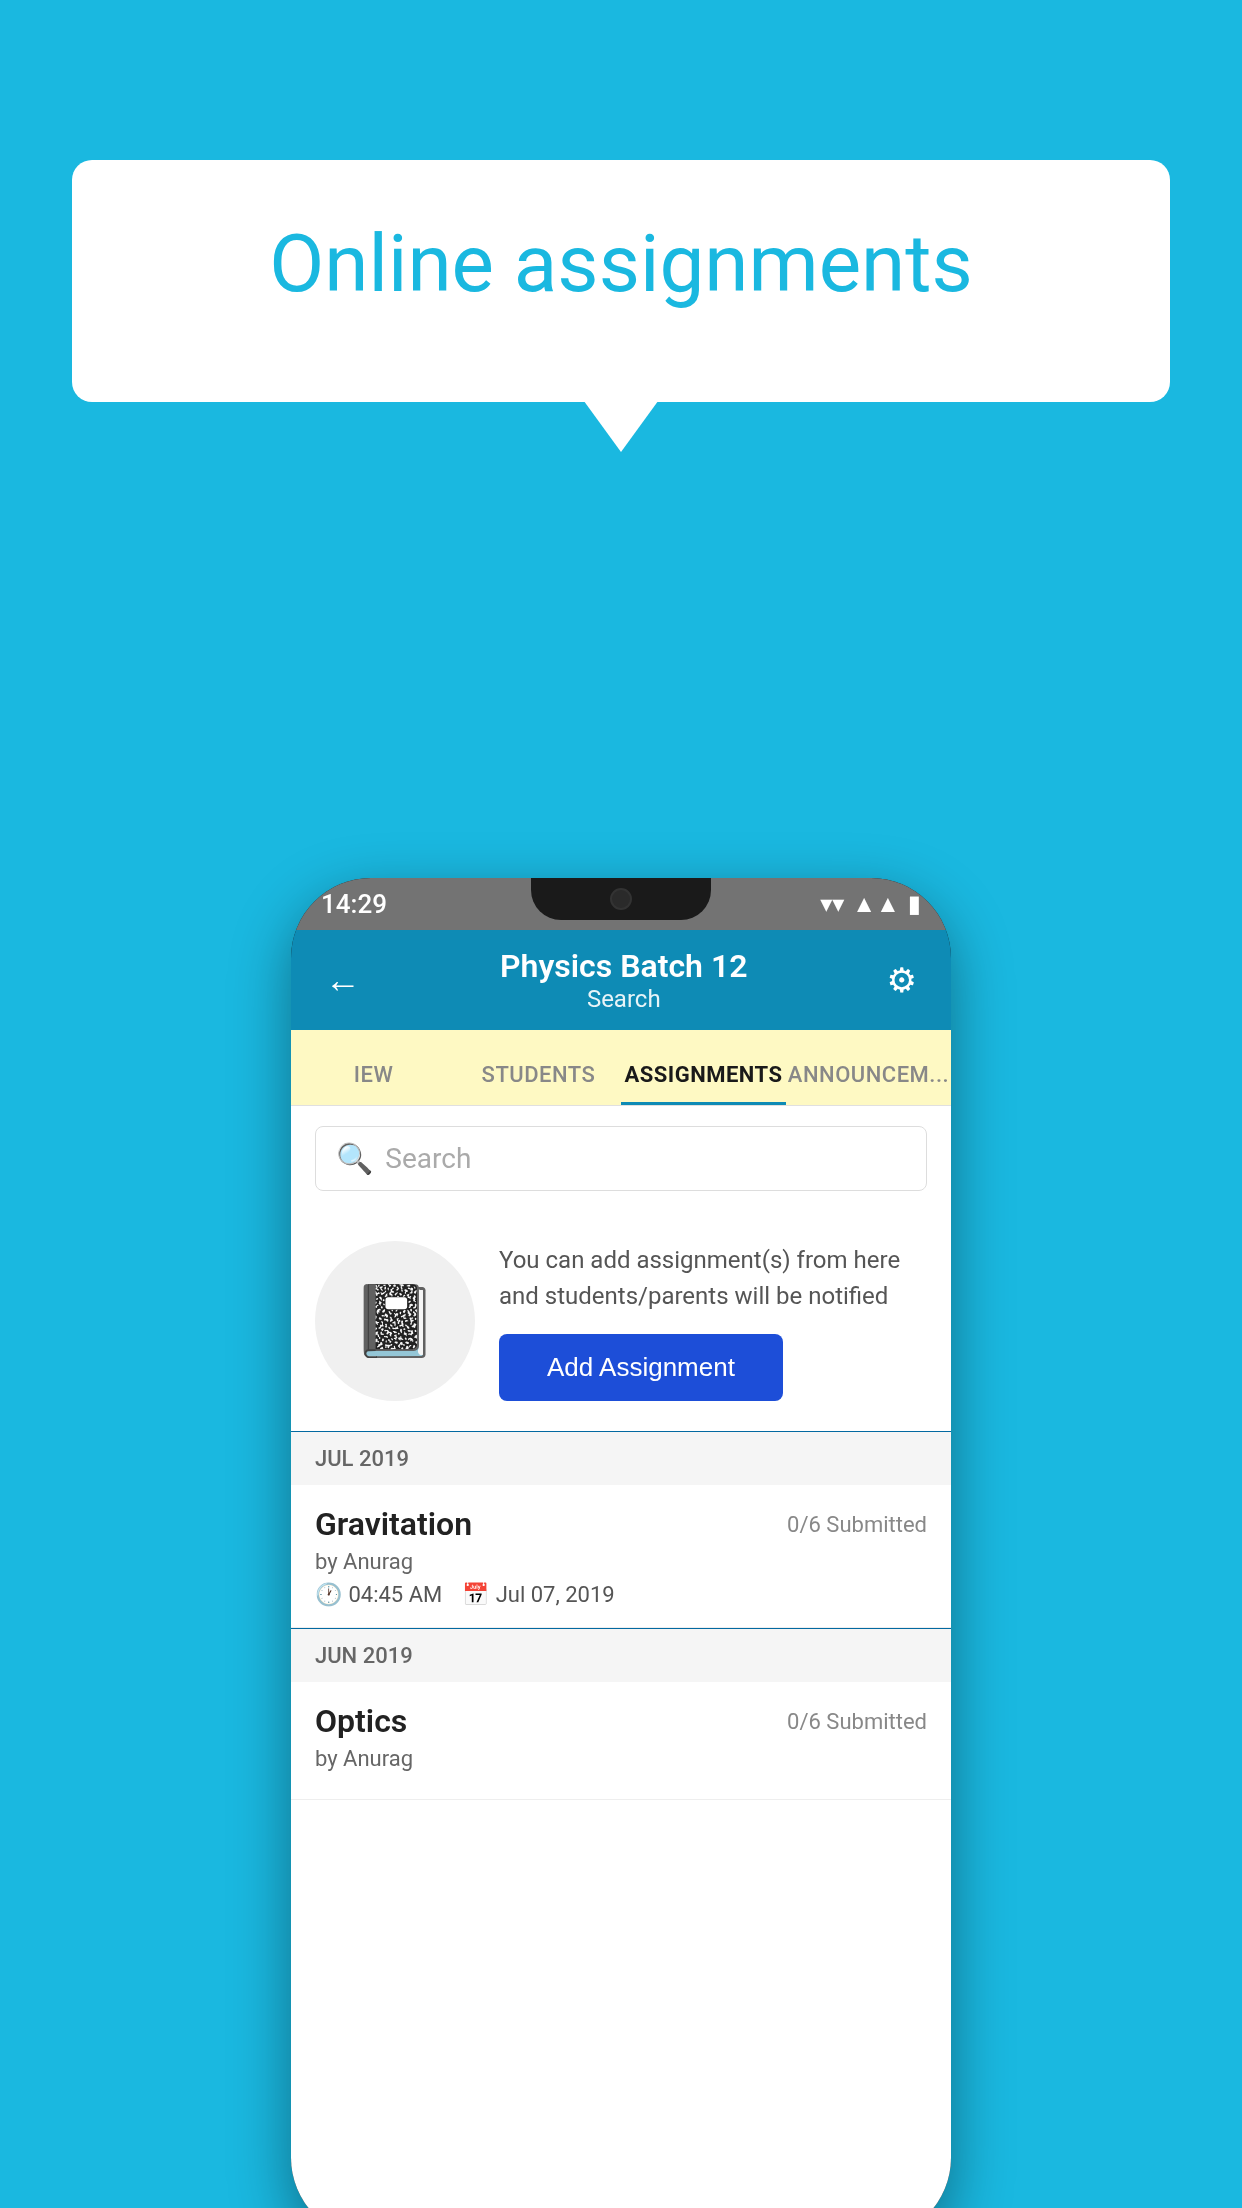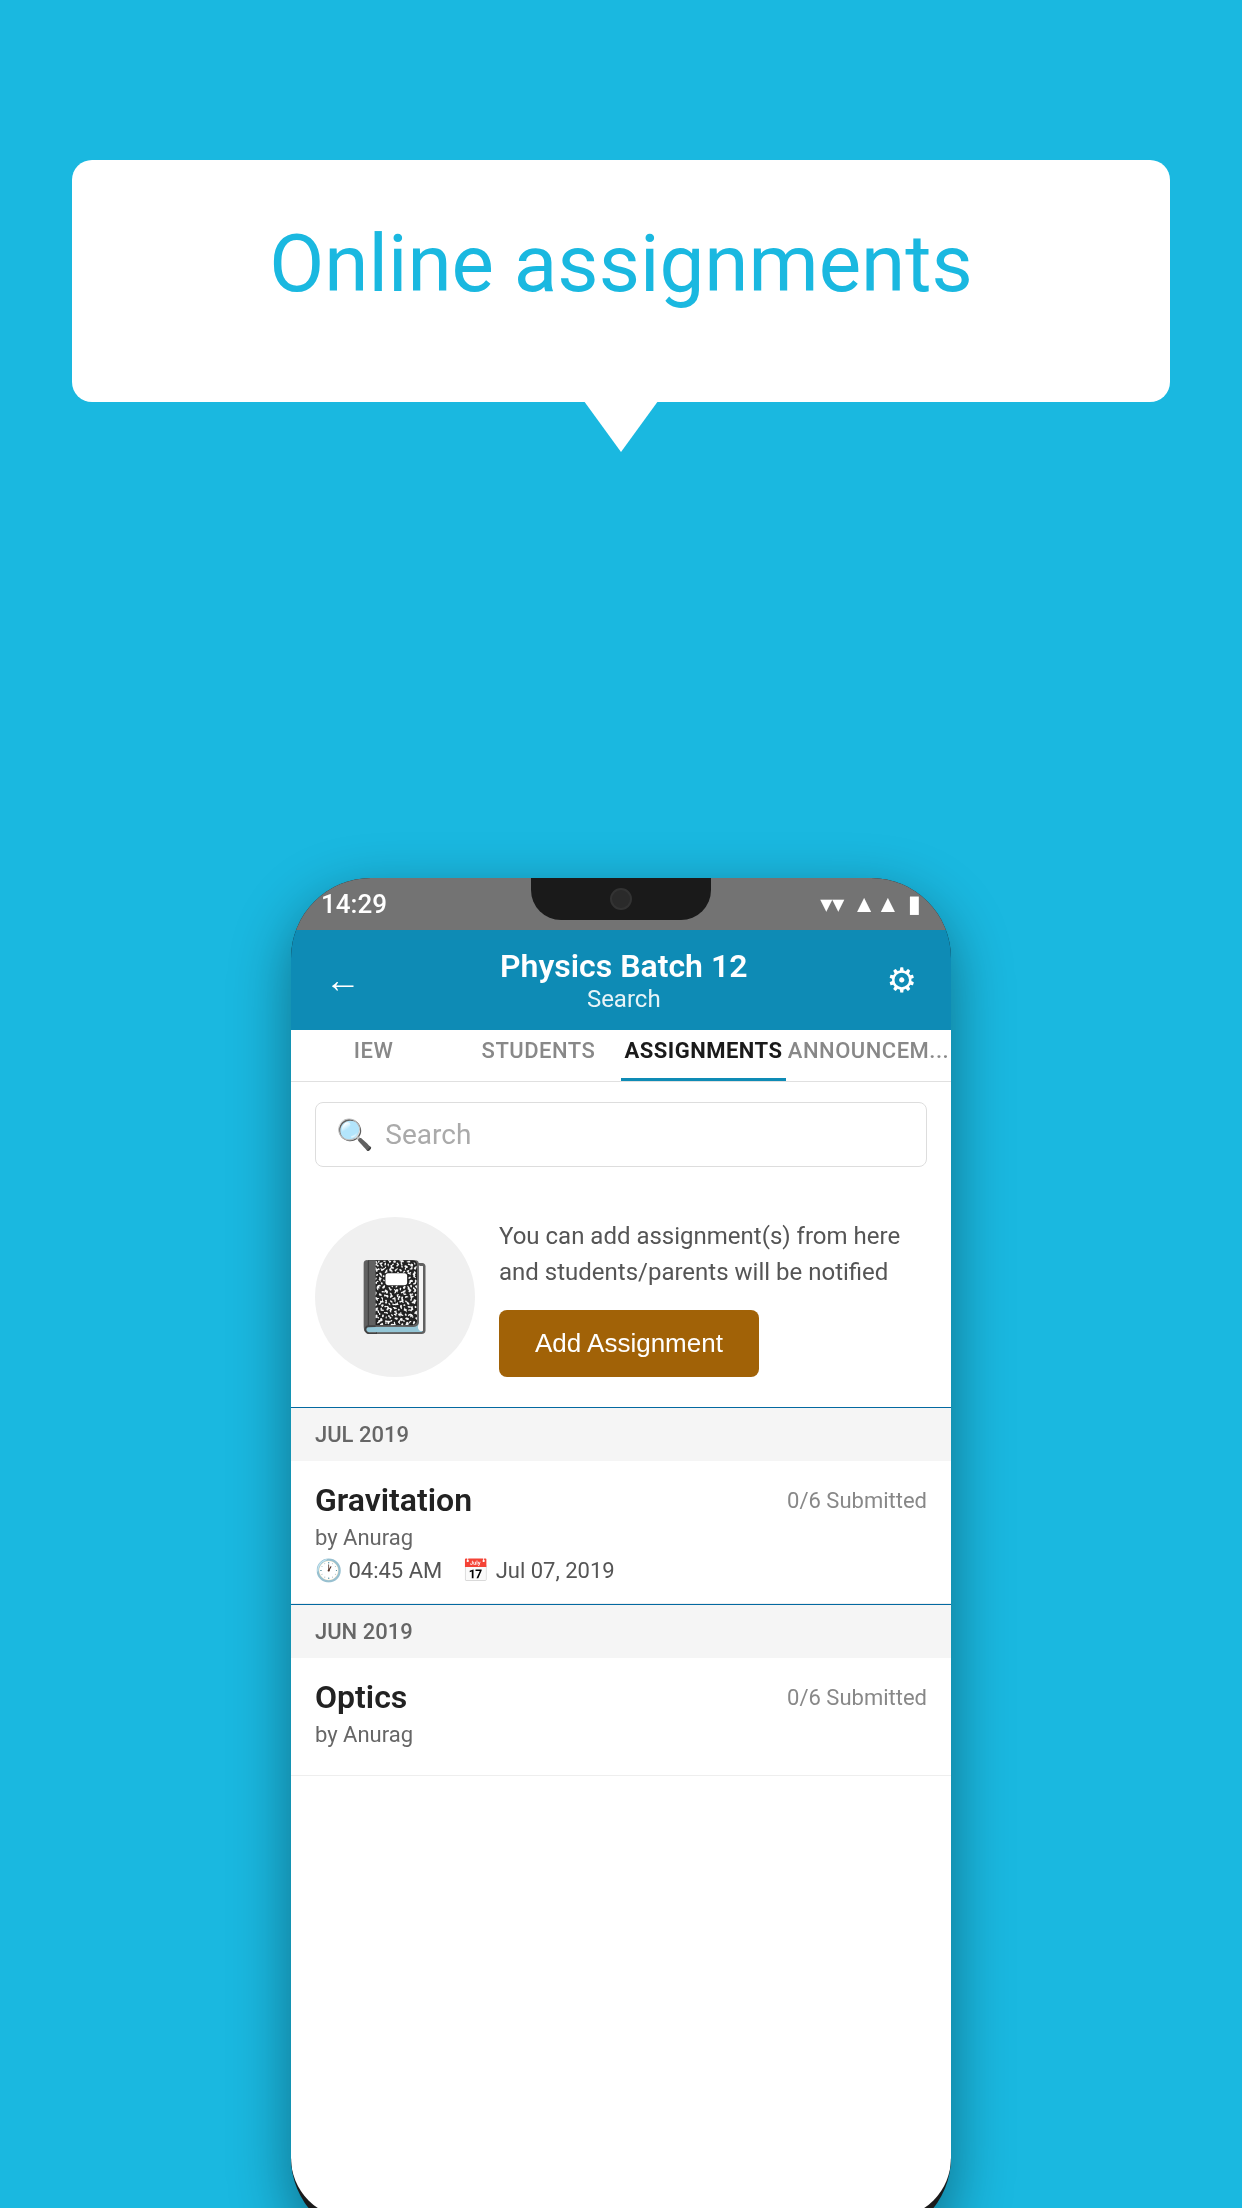--- a/index.html
+++ b/index.html
@@ -160,24 +160,24 @@
 
     .app-bar-settings {
       color: white;
       font-size: 34px;
       cursor: pointer;
       padding: 10px;
     }
 
     
     .tabs-bar {
-      background: #ffffff;
+      background: #fef9c3;
       display: flex;
       border-bottom: 1px solid #e0e0e0;
-      height: 52px;
+      height: 76px;
       align-items: flex-end;
     }
 
     .tab-item {
       flex: 1;
       text-align: center;
       font-size: 22px;
       font-weight: 500;
       color: #888;
       padding-bottom: 18px;
@@ -263,25 +263,25 @@
     }
 
     .add-assignment-text {
       font-size: 24px;
       color: #555;
       line-height: 1.5;
       margin-bottom: 20px;
     }
 
     .add-assignment-btn {
-      background: #a16207;
+      background: #1d4ed8;
       color: white;
       border: none;
       border-radius: 8px;
-      padding: 18px 36px;
+      padding: 18px 48px;
       font-size: 26px;
       font-weight: 500;
       cursor: pointer;
     }
 
     
     .section-header {
       background: #f5f5f5;
       padding: 14px 24px;
       font-size: 22px;

